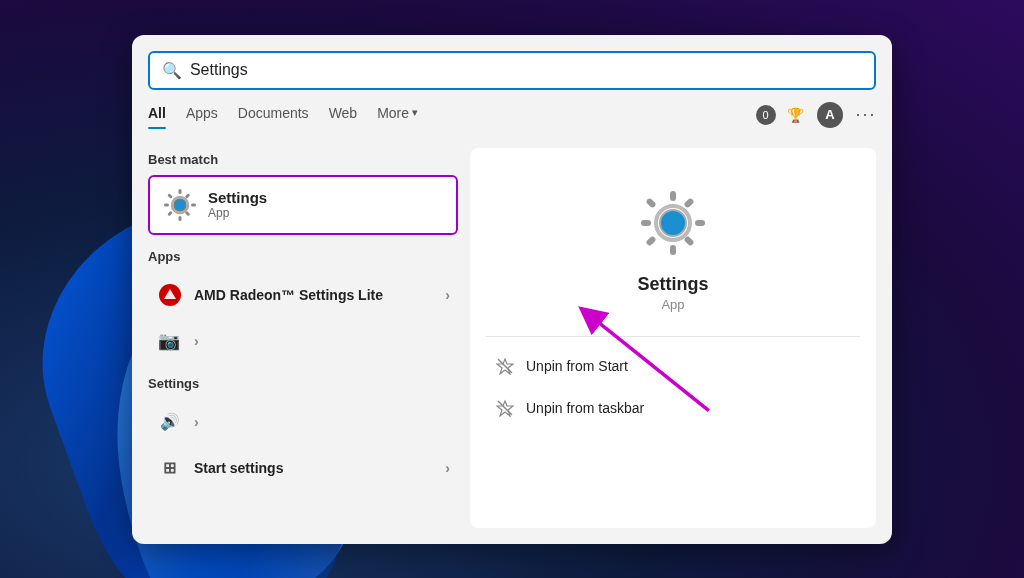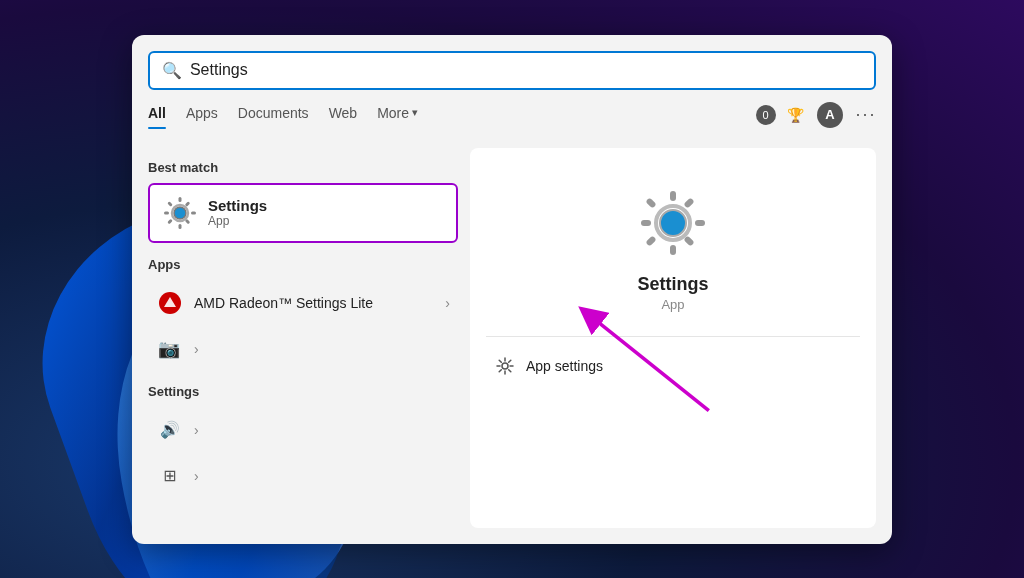--- a/index.html
+++ b/index.html
@@ -149,21 +149,21 @@
     }
     
     .left-panel {
       flex: 0 0 310px;
     }
     .section-label {
       font-size: 13px;
       font-weight: 600;
       color: #333;
       margin-bottom: 8px;
-      margin-top: 12px;
+      margin-top: 4px;
     }
     
     .best-match-item {
       display: flex;
       align-items: center;
       background: #fff;
       border: 2.5px solid #9900cc;
       border-radius: 6px;
       padding: 10px 12px;
       margin-bottom: 14px;
@@ -186,20 +186,21 @@
       font-size: 12px;
       color: #666;
     }
     
     .list-item {
       display: flex;
       align-items: center;
       padding: 9px 8px;
       border-radius: 4px;
       cursor: pointer;
+      font-weight: bold;
     }
     .list-item-icon {
       width: 28px;
       height: 28px;
       margin-right: 10px;
       display: flex;
       align-items: center;
       justify-content: center;
     }
     .list-item-label {
@@ -370,20 +371,21 @@
         <div class="list-item-icon">
           <span style="font-size:16px; color:#555;">🔊</span>
         </div>
         <span class="list-item-arrow">›</span>
       </div>
 
       <div class="list-item">
         <div class="list-item-icon">
           <span style="font-size:16px; color:#555;">⊞</span>
         </div>
+        <span class="list-item-label">Start settings</span>
         <span class="list-item-arrow">›</span>
       </div>
 
     </div>
 
     <div class="right-panel">
       <div class="right-icon">
         <svg width="70" height="70" viewBox="0 0 70 70">
           <circle cx="35" cy="35" r="13" fill="#1a8fd1" stroke="#aaa" stroke-width="2"></circle>
           <g fill="#999">
@@ -399,31 +401,40 @@
           <circle cx="35" cy="35" r="17" fill="none" stroke="#bbb" stroke-width="4"></circle>
         </svg>
       </div>
 
       <div class="right-title">Settings</div>
       <div class="right-subtitle">App</div>
 
       <div class="context-menu">
 
 
-
-
         <div class="menu-item">
           <span class="menu-item-icon">
             <svg width="18" height="18" viewBox="0 0 18 18" fill="none">
-              <circle cx="9" cy="9" r="3" stroke="#555" stroke-width="1.5" fill="none"></circle>
-              <path d="M9 1v3M9 14v3M1 9h3M14 9h3M3.2 3.2l2.1 2.1M12.7 12.7l2.1 2.1M14.8 3.2l-2.1 2.1M5.3 12.7l-2.1 2.1" stroke="#555" stroke-width="1.5" stroke-linecap="round"></path>
+              <path d="M9 2 L11 7 L17 7 L12 11 L14 17 L9 13 L4 17 L6 11 L1 7 L7 7 Z" stroke="#888" stroke-width="1.2" fill="none"></path>
+              <line x1="2" y1="2" x2="16" y2="16" stroke="#888" stroke-width="1.5"></line>
             </svg>
           </span>
-          <span>App settings</span>
-        </div>
+          <span>Unpin from Start</span>
+        </div>
+
+        <div class="menu-item">
+          <span class="menu-item-icon">
+            <svg width="18" height="18" viewBox="0 0 18 18" fill="none">
+              <path d="M9 2 L11 7 L17 7 L12 11 L14 17 L9 13 L4 17 L6 11 L1 7 L7 7 Z" stroke="#888" stroke-width="1.2" fill="none"></path>
+              <line x1="2" y1="2" x2="16" y2="16" stroke="#888" stroke-width="1.5"></line>
+            </svg>
+          </span>
+          <span>Unpin from taskbar</span>
+        </div>
+
 
       </div>
 
       <svg class="arrow-overlay" viewBox="0 0 340 400">
         <defs>
           <marker id="arrowhead" markerWidth="8" markerHeight="8" refX="4" refY="4" orient="auto">
             <polygon points="0 0, 8 4, 0 8" fill="#cc00cc"></polygon>
           </marker>
         </defs>
         <path d="M200 220 L100 140" stroke="#cc00cc" stroke-width="3" fill="none" marker-end="url(#arrowhead)"></path>

